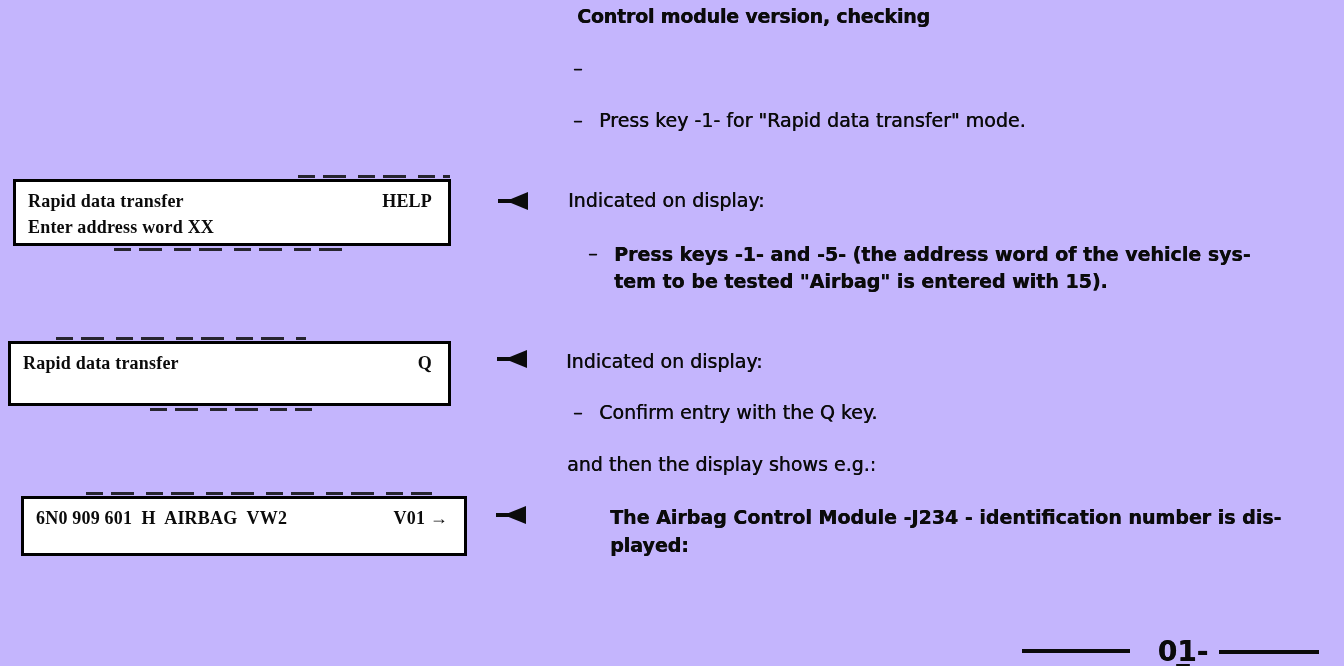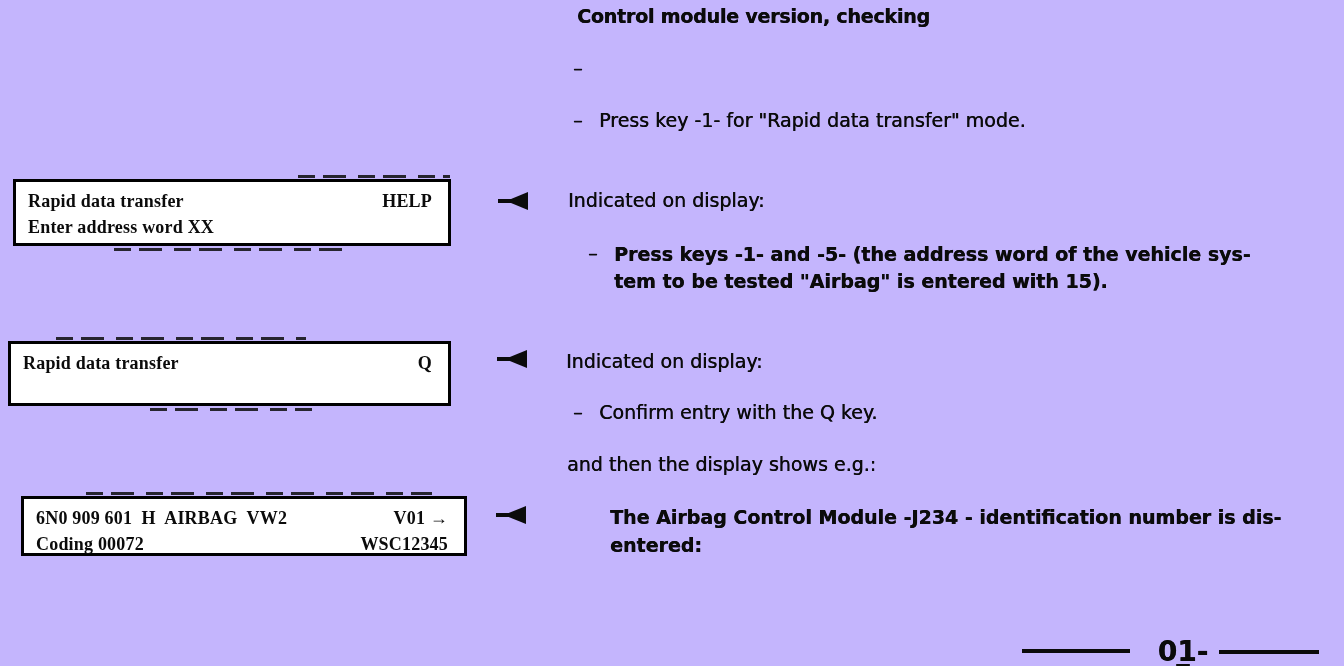--- a/index.html
+++ b/index.html
@@ -113,24 +113,20 @@
       <span class="ll">Rapid data transfer</span>
       <span class="lr">Q</span>
     </div>
   </div>
 
   <div class="lcd lcd3">
     <div class="lrow">
       <span class="ll">6N0 909 601  H  AIRBAG  VW2</span>
       <span class="lr">V01 →</span>
     </div>
-    <div class="lrow">
-      <span class="ll">Coding 00072</span>
-      <span class="lr">WSC12345</span>
-    </div>
   </div>
 
   <div class="smudge sm1"></div>
   <div class="smudge sm2"></div>
   <div class="smudge sm3"></div>
   <div class="smudge sm4"></div>
   <div class="smudge sm5"></div>
 
   <div class="arrow a1">
     <svg viewBox="0 0 30 18" xmlns="http://www.w3.org/2000/svg">
@@ -162,20 +158,20 @@
 
   <div class="line pos-b2lead">Indicated on display:</div>
   <div class="line pos-b2item li">
     <span class="dash">–</span>
     <span>Confirm entry with the Q key.</span>
   </div>
   <div class="line pos-b2then">and then the display shows e.g.:</div>
 
   <div class="line pos-b3 wrap2">
     <div>The Airbag Control Module -J234 - identification number is dis-</div>
-    <div>entered:</div>
+    <div>played:</div>
   </div>
 
   <div class="rule rule-left"></div>
   <div class="pagenum">01-5</div>
   <div class="rule rule-right"></div>
 
 </div>
 
 </body></html>

